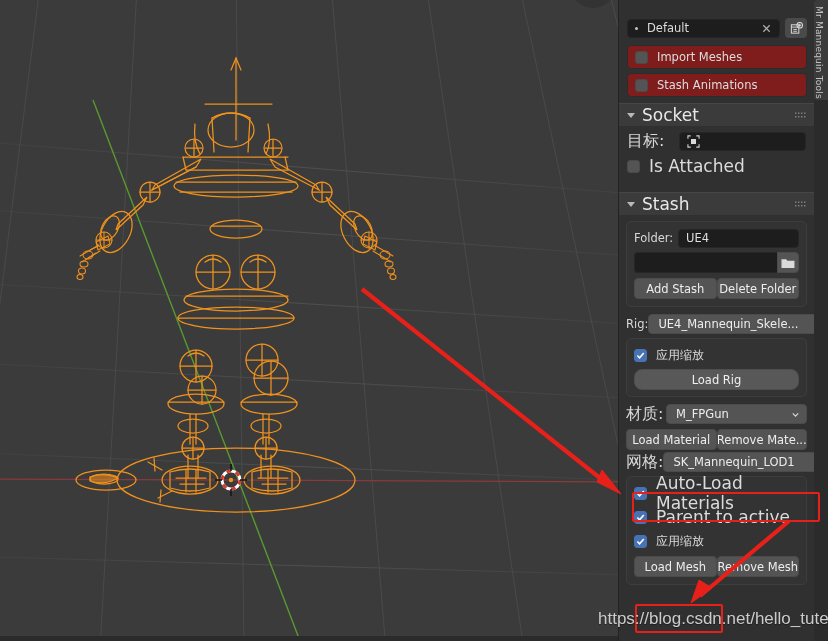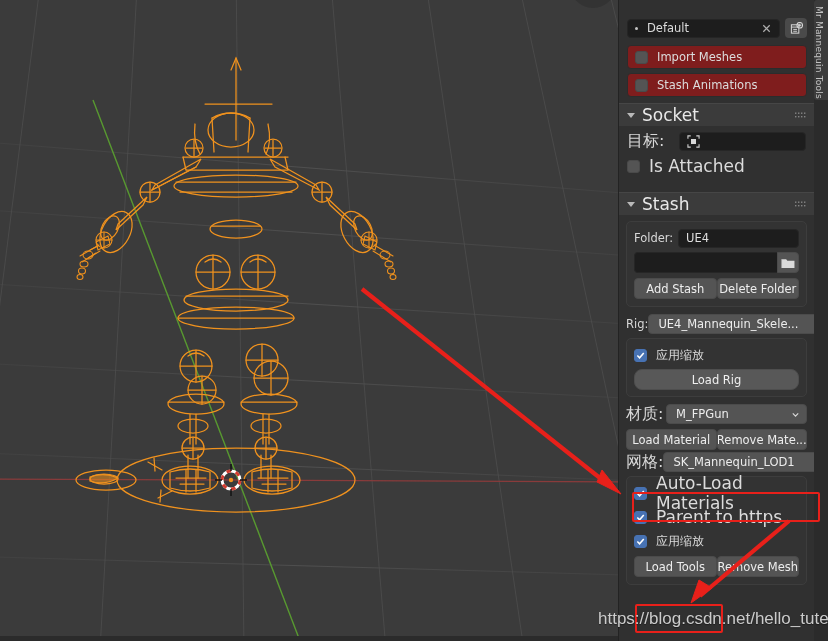--- a/index.html
+++ b/index.html
@@ -473,32 +473,32 @@
                 </svg>
             </span>
             <span class="lbl">Auto-Load Materials</span>
           </div>
           <div class="cbrow">
             <span class="cbox">
               <svg width="9" height="9" viewBox="0 0 10 10">
                   <path d="M1.5 5 L4 7.6 L8.6 2.2" fill="none" stroke="#fff" stroke-width="1.7"></path>
                 </svg>
             </span>
-            <span class="lbl">Parent to https</span>
+            <span class="lbl">Parent to active</span>
           </div>
           <div class="cbrow">
             <span class="cbox">
               <svg width="9" height="9" viewBox="0 0 10 10">
                   <path d="M1.5 5 L4 7.6 L8.6 2.2" fill="none" stroke="#fff" stroke-width="1.7"></path>
                 </svg>
             </span>
             <span class="lbl cn">应用缩放</span>
           </div>
           <div class="btnpair" style="margin-top:4px">
-            <div class="btn">Load Tools</div>
+            <div class="btn">Load Mesh</div>
             <div class="btn">Remove Mesh</div>
           </div>
         </div>
       </div>
     </div>
 
     <div id="vtab-strip">
       <div id="vtab">
         <span>Mr Mannequin Tools</span>
       </div>

